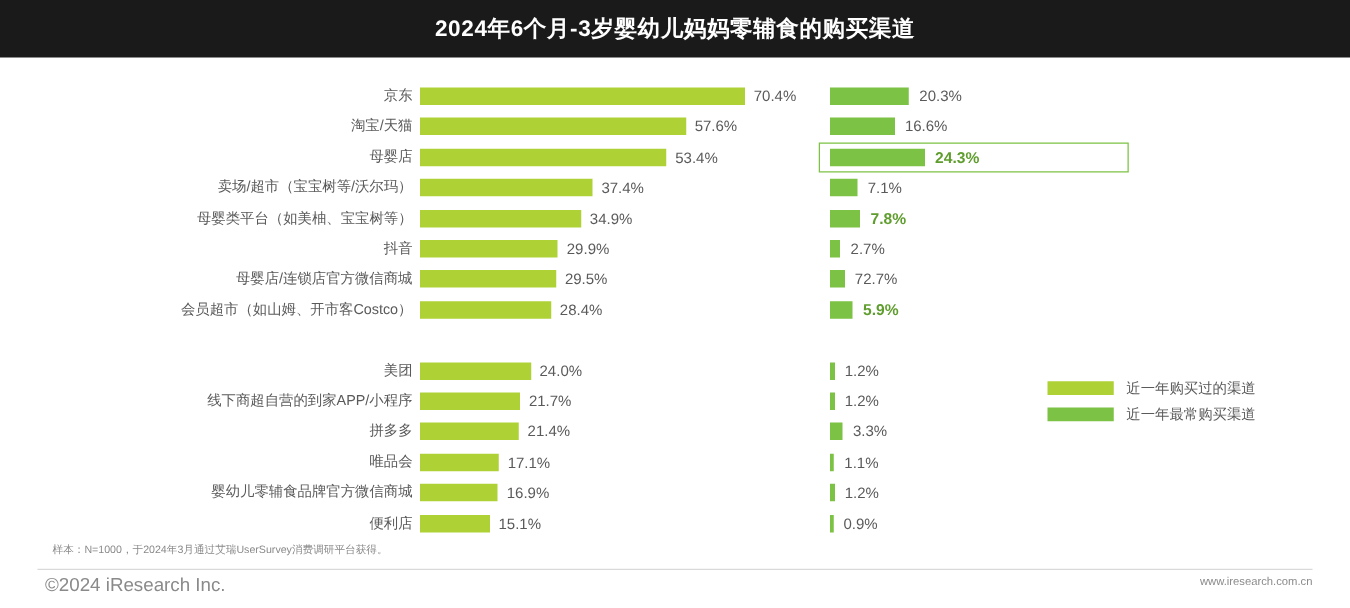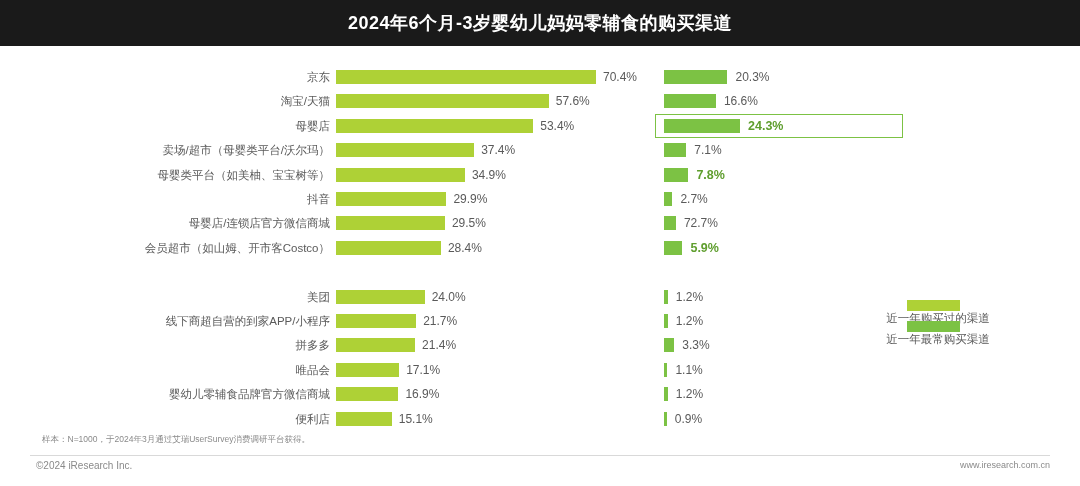--- a/index.html
+++ b/index.html
@@ -115,21 +115,20 @@
   #legend {
     position: absolute;
     left: 838px;
     top: 300px;
     width: 200px;
   }
   .legend-item {
     display: flex;
     align-items: center;
     height: 21px;
-    flex-direction: column;
   }
   .legend-swatch {
     width: 53px;
     height: 11px;
     margin-right: 10px;
     flex: 0 0 auto;
   }
   .legend-label {
     font-size: 11.5px;
     color: #5a5a5a;
@@ -152,21 +151,21 @@
     left: 30px;
     top: 455px;
     width: 1020px;
     height: 1px;
     background: #d9d9d9;
   }
   #footer-left {
     position: absolute;
     left: 36px;
     top: 460px;
-    font-size: 10px;
+    font-size: 15px;
     color: #8a8a8a;
     white-space: nowrap;
   }
   #footer-right {
     position: absolute;
     right: 30px;
     top: 460px;
     font-size: 9px;
     color: #8a8a8a;
     white-space: nowrap;
@@ -196,21 +195,21 @@
     </div>
     <div class="row" style="top: 55.8px; padding-left: 12px;">
       <div class="highlight-box"></div>
       <div class="cat-label">母婴店</div>
       <div class="bar-left" style="width: 197.216px; background: rgb(174, 209, 54);"></div>
       <div class="val-left" style="left: 540.216px;">53.4%</div>
       <div class="bar-right" style="width: 76px; background: rgb(124, 194, 68);"></div>
       <div class="val-right emph" style="left: 748px;">24.3%</div>
     </div>
     <div class="row" style="top: 80.2px;">
-      <div class="cat-label">卖场/超市（母婴类平台/沃尔玛）</div>
+      <div class="cat-label">卖场/超市（宝宝树等/沃尔玛）</div>
       <div class="bar-left" style="width: 138.125px; background: rgb(174, 209, 54);"></div>
       <div class="val-left" style="left: 481.125px;">37.4%</div>
       <div class="bar-right" style="width: 22.2058px; background: rgb(124, 194, 68);"></div>
       <div class="val-right" style="left: 694.206px;">7.1%</div>
     </div>
     <div class="row" style="top: 104.6px;">
       <div class="cat-label">母婴类平台（如美柚、宝宝树等）</div>
       <div class="bar-left" style="width: 128.892px; background: rgb(174, 209, 54);"></div>
       <div class="val-left" style="left: 471.892px;">34.9%</div>
       <div class="bar-right" style="width: 24.3951px; background: rgb(124, 194, 68);"></div>

